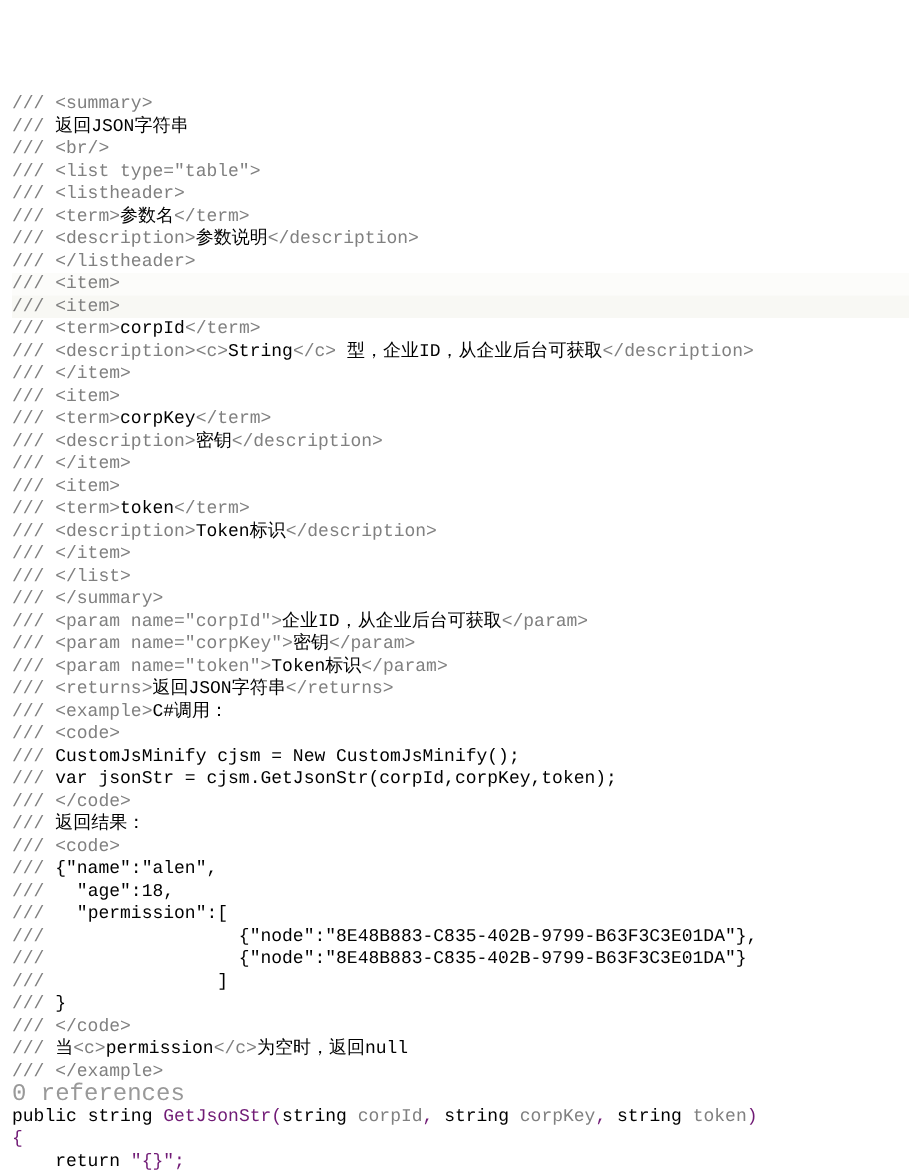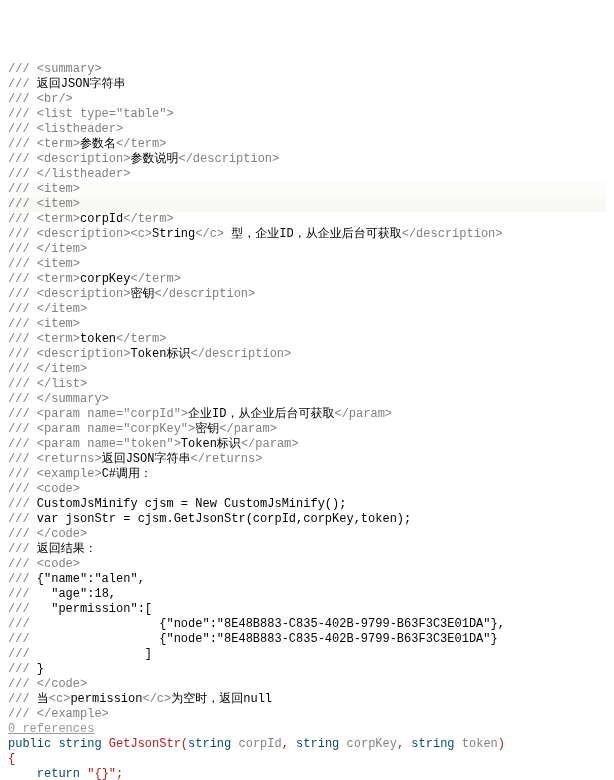--- a/index.html
+++ b/index.html
@@ -8,23 +8,23 @@
     font-family: Consolas, "Courier New", monospace;
     font-size: 12px;
     line-height: 15px;
     background: #ffffff;
     color: #222;
     white-space: pre;
   }
   .line { display: block; min-height: 15px; }
   .c-gray { color: #808080; }
   .c-green { color: #000000; }
-  .c-blue { color: #0c4a6e; text-align: right; }
-  .c-black { color: #b91c1c; }
-  .refcount { color: #999999; font-size: 12px; text-decoration: underline; }
+  .c-blue { color: #000000; text-align: right; }
+  .c-black { color: #701a75; }
+  .refcount { color: #999999; font-size: 16px; }
   .hl1 { background: #fcfcfa; }
   .hl2 { background: #f8f8f4; }
 </style>
 </head>
 <body>
 
 
 
 <div id="container"><span class="line"><span class="c-gray">/// </span><span class="c-gray">&lt;summary&gt;</span></span><span class="line"><span class="c-gray">/// </span><span class="c-green">返回JSON字符串</span></span><span class="line"><span class="c-gray">/// </span><span class="c-gray">&lt;br/&gt;</span></span><span class="line"><span class="c-gray">/// </span><span class="c-gray">&lt;list type=</span><span class="c-gray">"table"</span><span class="c-gray">&gt;</span></span><span class="line"><span class="c-gray">/// </span><span class="c-gray">&lt;listheader&gt;</span></span><span class="line"><span class="c-gray">/// </span><span class="c-gray">&lt;term&gt;</span><span class="c-green">参数名</span><span class="c-gray">&lt;/term&gt;</span></span><span class="line"><span class="c-gray">/// </span><span class="c-gray">&lt;description&gt;</span><span class="c-green">参数说明</span><span class="c-gray">&lt;/description&gt;</span></span><span class="line"><span class="c-gray">/// </span><span class="c-gray">&lt;/listheader&gt;</span></span><span class="line hl1"><span class="c-gray">/// </span><span class="c-gray">&lt;item&gt;</span></span><span class="line hl2"><span class="c-gray">/// </span><span class="c-gray">&lt;item&gt;</span></span><span class="line"><span class="c-gray">/// </span><span class="c-gray">&lt;term&gt;</span><span class="c-green">corpId</span><span class="c-gray">&lt;/term&gt;</span></span><span class="line"><span class="c-gray">/// </span><span class="c-gray">&lt;description&gt;</span><span class="c-gray">&lt;c&gt;</span><span class="c-green">String</span><span class="c-gray">&lt;/c&gt;</span><span class="c-green"> 型，企业ID，从企业后台可获取</span><span class="c-gray">&lt;/description&gt;</span></span><span class="line"><span class="c-gray">/// </span><span class="c-gray">&lt;/item&gt;</span></span><span class="line"><span class="c-gray">/// </span><span class="c-gray">&lt;item&gt;</span></span><span class="line"><span class="c-gray">/// </span><span class="c-gray">&lt;term&gt;</span><span class="c-green">corpKey</span><span class="c-gray">&lt;/term&gt;</span></span><span class="line"><span class="c-gray">/// </span><span class="c-gray">&lt;description&gt;</span><span class="c-green">密钥</span><span class="c-gray">&lt;/description&gt;</span></span><span class="line"><span class="c-gray">/// </span><span class="c-gray">&lt;/item&gt;</span></span><span class="line"><span class="c-gray">/// </span><span class="c-gray">&lt;item&gt;</span></span><span class="line"><span class="c-gray">/// </span><span class="c-gray">&lt;term&gt;</span><span class="c-green">token</span><span class="c-gray">&lt;/term&gt;</span></span><span class="line"><span class="c-gray">/// </span><span class="c-gray">&lt;description&gt;</span><span class="c-green">Token标识</span><span class="c-gray">&lt;/description&gt;</span></span><span class="line"><span class="c-gray">/// </span><span class="c-gray">&lt;/item&gt;</span></span><span class="line"><span class="c-gray">/// </span><span class="c-gray">&lt;/list&gt;</span></span><span class="line"><span class="c-gray">/// </span><span class="c-gray">&lt;/summary&gt;</span></span><span class="line"><span class="c-gray">/// </span><span class="c-gray">&lt;param name=</span><span class="c-gray">"corpId"</span><span class="c-gray">&gt;</span><span class="c-green">企业ID，从企业后台可获取</span><span class="c-gray">&lt;/param&gt;</span></span><span class="line"><span class="c-gray">/// </span><span class="c-gray">&lt;param name=</span><span class="c-gray">"corpKey"</span><span class="c-gray">&gt;</span><span class="c-green">密钥</span><span class="c-gray">&lt;/param&gt;</span></span><span class="line"><span class="c-gray">/// </span><span class="c-gray">&lt;param name=</span><span class="c-gray">"token"</span><span class="c-gray">&gt;</span><span class="c-green">Token标识</span><span class="c-gray">&lt;/param&gt;</span></span><span class="line"><span class="c-gray">/// </span><span class="c-gray">&lt;returns&gt;</span><span class="c-green">返回JSON字符串</span><span class="c-gray">&lt;/returns&gt;</span></span><span class="line"><span class="c-gray">/// </span><span class="c-gray">&lt;example&gt;</span><span class="c-green">C#调用：</span></span><span class="line"><span class="c-gray">/// </span><span class="c-gray">&lt;code&gt;</span></span><span class="line"><span class="c-gray">/// </span><span class="c-green">CustomJsMinify cjsm = New CustomJsMinify();</span></span><span class="line"><span class="c-gray">/// </span><span class="c-green">var jsonStr = cjsm.GetJsonStr(corpId,corpKey,token);</span></span><span class="line"><span class="c-gray">/// </span><span class="c-gray">&lt;/code&gt;</span></span><span class="line"><span class="c-gray">/// </span><span class="c-green">返回结果：</span></span><span class="line"><span class="c-gray">/// </span><span class="c-gray">&lt;code&gt;</span></span><span class="line"><span class="c-gray">/// </span><span class="c-green">{"name":"alen",</span></span><span class="line"><span class="c-gray">///   </span><span class="c-green">"age":18,</span></span><span class="line"><span class="c-gray">///   </span><span class="c-green">"permission":[</span></span><span class="line"><span class="c-gray">///                  </span><span class="c-green">{"node":"8E48B883-C835-402B-9799-B63F3C3E01DA"},</span></span><span class="line"><span class="c-gray">///                  </span><span class="c-green">{"node":"8E48B883-C835-402B-9799-B63F3C3E01DA"}</span></span><span class="line"><span class="c-gray">///                </span><span class="c-green">]</span></span><span class="line"><span class="c-gray">/// </span><span class="c-green">}</span></span><span class="line"><span class="c-gray">/// </span><span class="c-gray">&lt;/code&gt;</span></span><span class="line"><span class="c-gray">/// </span><span class="c-green">当</span><span class="c-gray">&lt;c&gt;</span><span class="c-green">permission</span><span class="c-gray">&lt;/c&gt;</span><span class="c-green">为空时，返回null</span></span><span class="line"><span class="c-gray">/// </span><span class="c-gray">&lt;/example&gt;</span></span><span class="line refcount">0 references</span><span class="line"><span class="c-blue">public</span><span class="c-black"> </span><span class="c-blue">string</span><span class="c-black"> </span><span class="c-black">GetJsonStr(</span><span class="c-blue">string</span><span class="c-black"> </span><span class="c-gray">corpId</span><span class="c-black">, </span><span class="c-blue">string</span><span class="c-black"> </span><span class="c-gray">corpKey</span><span class="c-black">, </span><span class="c-blue">string</span><span class="c-black"> </span><span class="c-gray">token</span><span class="c-black">)</span></span><span class="line"><span class="c-black">{</span></span><span class="line"><span class="c-black">    </span><span class="c-blue">return</span><span class="c-black"> </span><span class="c-black">"{}"</span><span class="c-black">;</span></span></div>
 

